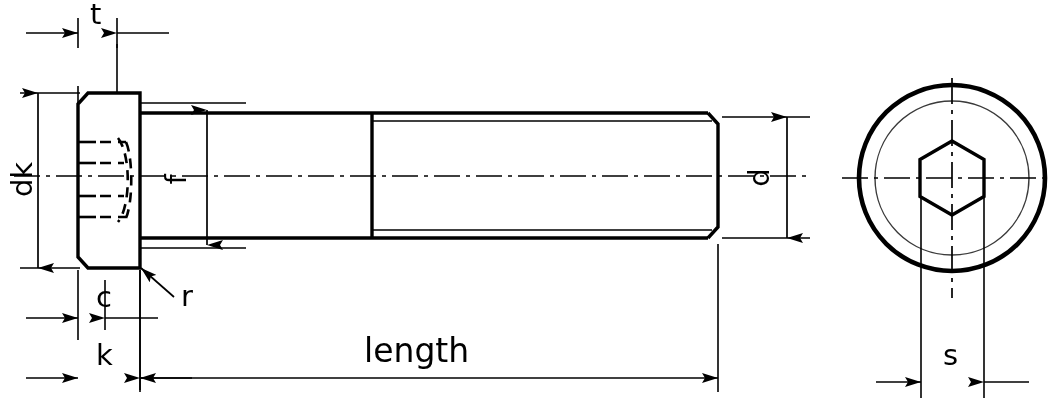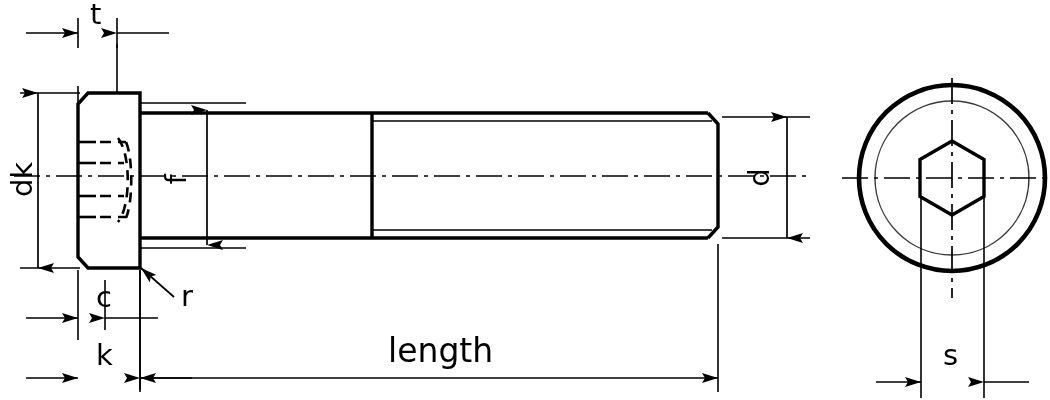--- a/index.html
+++ b/index.html
@@ -164,17 +164,17 @@
   <div class="lbl rot" style="left:155px;top:165px;width:42px;text-align:center;font-size:29px;">f</div>
 
   <div class="lbl rot" style="left:738px;top:163px;width:42px;text-align:center;font-size:29px;">d</div>
 
   <div class="lbl" style="left:96px;top:283px;font-size:29px;">c</div>
 
   <div class="lbl" style="left:181px;top:282px;font-size:29px;">r</div>
 
   <div class="lbl" style="left:96px;top:341px;font-size:29px;">k</div>
 
-  <div class="lbl" style="left:388px;top:334px;font-size:33px;">length</div>
+  <div class="lbl" style="left:364px;top:334px;font-size:33px;">length</div>
 
   <div class="lbl" style="left:943px;top:341px;font-size:29px;">s</div>
 
 </div>
 
 </body></html>

